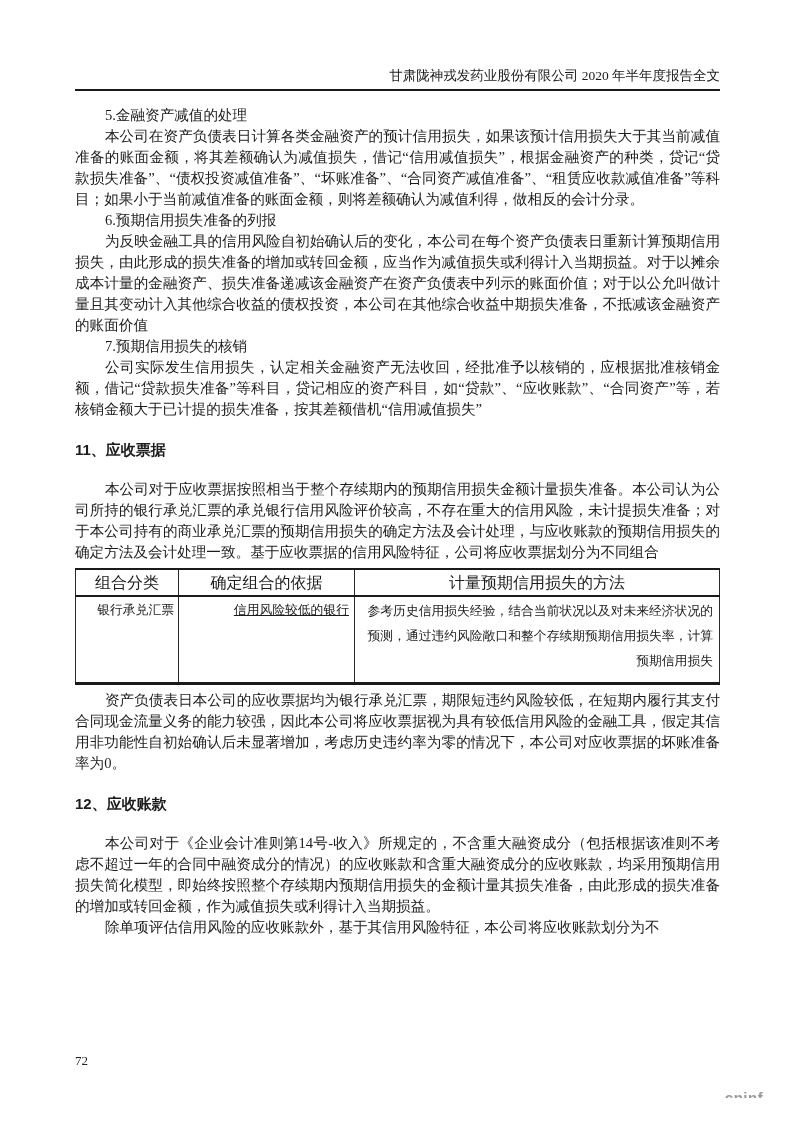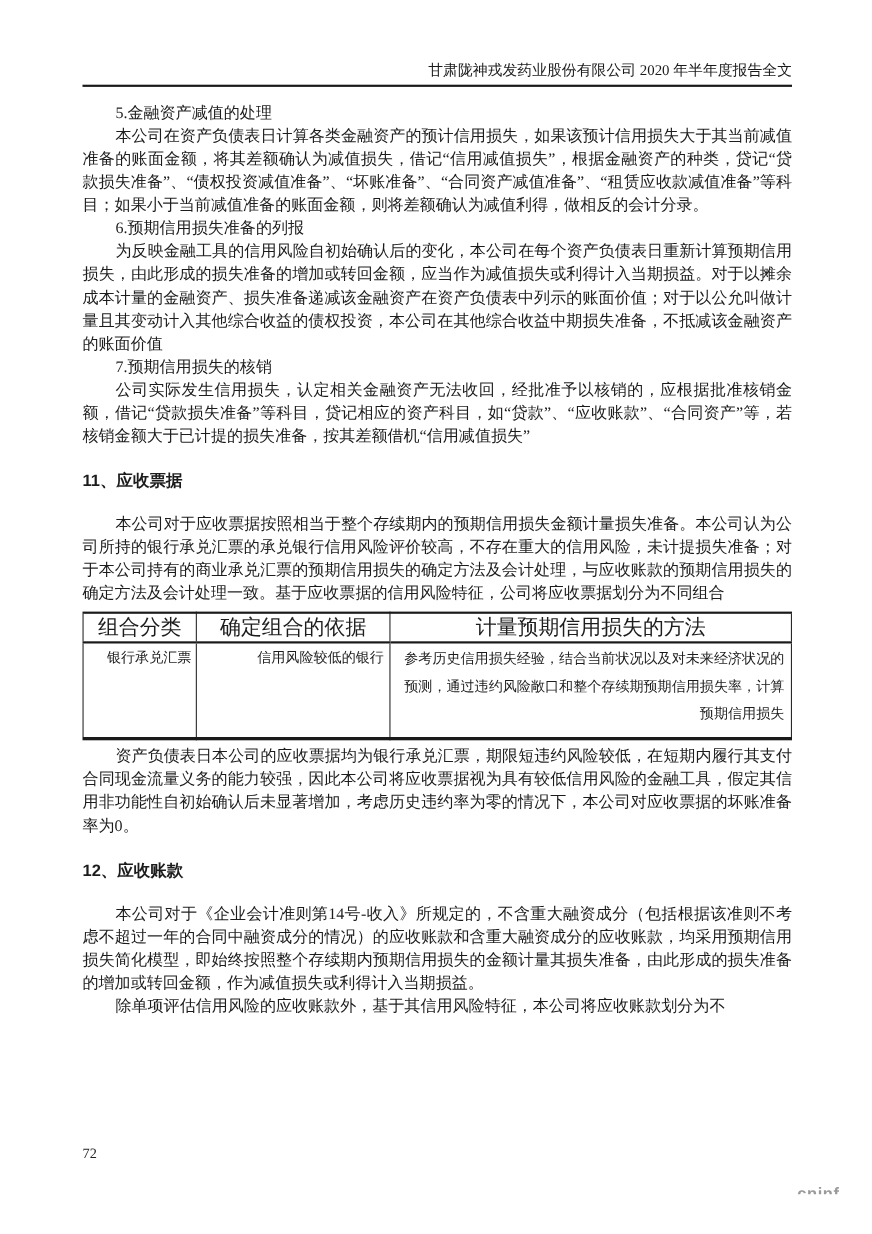--- a/index.html
+++ b/index.html
@@ -1,20 +1,20 @@
 <!DOCTYPE html>
 <html><head>
 <meta charset="utf-8">
 <style>
   * { margin:0; padding:0; box-sizing:border-box; }
   html,body { background:#ffffff; }
   .page {
     position:relative;
     width:793px; height:1086px;
-    margin:0 auto;
+    margin:12px auto;
     background:#ffffff;
     font-family:"Liberation Serif", serif;
     color:#1c1c1c;
     overflow:hidden;
   }
   .header-bar {
     position:absolute;
     top:54px; left:75px; width:645px;
     text-align:right;
     font-size:13.5px; line-height:19px;
@@ -45,35 +45,35 @@
     margin-top:5px;
     margin-bottom:5px;
     border-top:2px solid #1a1a1a;
     border-bottom:3px solid #1a1a1a;
   }
   table.portfolio th, table.portfolio td {
     border:1px solid #2a2a2a;
     font-weight:normal;
   }
   table.portfolio thead th {
-    font-size:19px;
+    font-size:16px;
     text-align:center;
     padding:4px 2px;
     border-bottom:2px solid #1a1a1a;
     line-height:17px;
     text-indent:0;
   }
   table.portfolio td {
     font-size:12.8px;
     vertical-align:top;
     text-align:right;
     text-indent:0;
   }
   td.cell-1 { width:103px; padding:4px 4px; line-height:18px; }
-  td.cell-2 { width:176px; padding:4px 5px; line-height:18px; }
+  td.cell-2 { width:176px; padding:4px 5px; line-height:18px;text-decoration:underline; }
   td.cell-3 { padding:2px 6px 8px 6px; line-height:25px; }
   .page-number {
     position:absolute;
     top:1041px; left:75px; width:645px;
     text-align:left;
     font-size:13px;
     color:#222;
   }
   .cninfo-logo {
     position:absolute;

